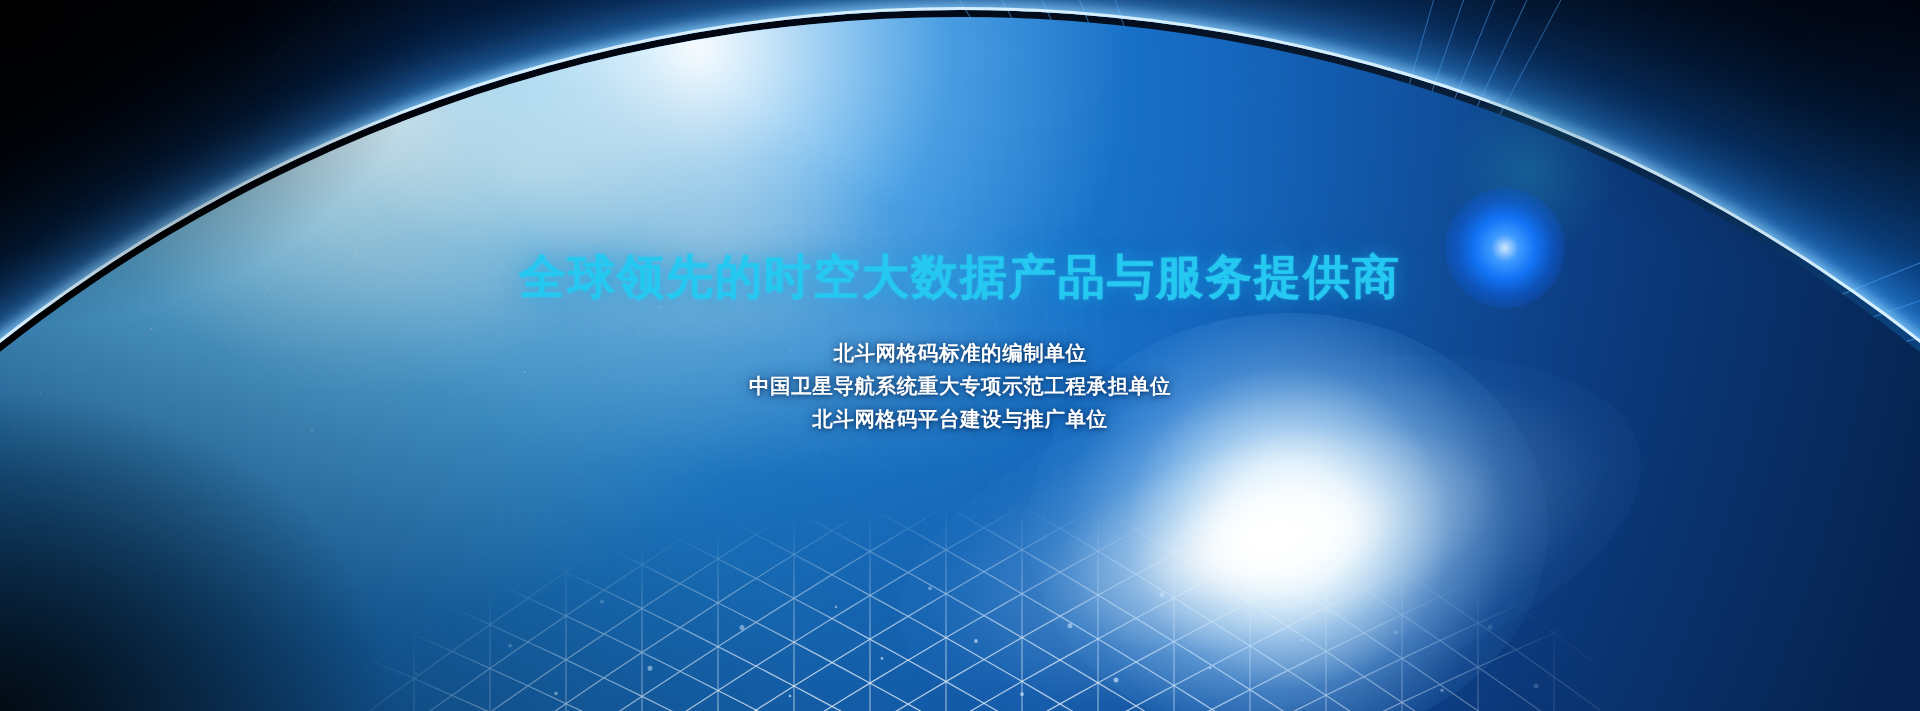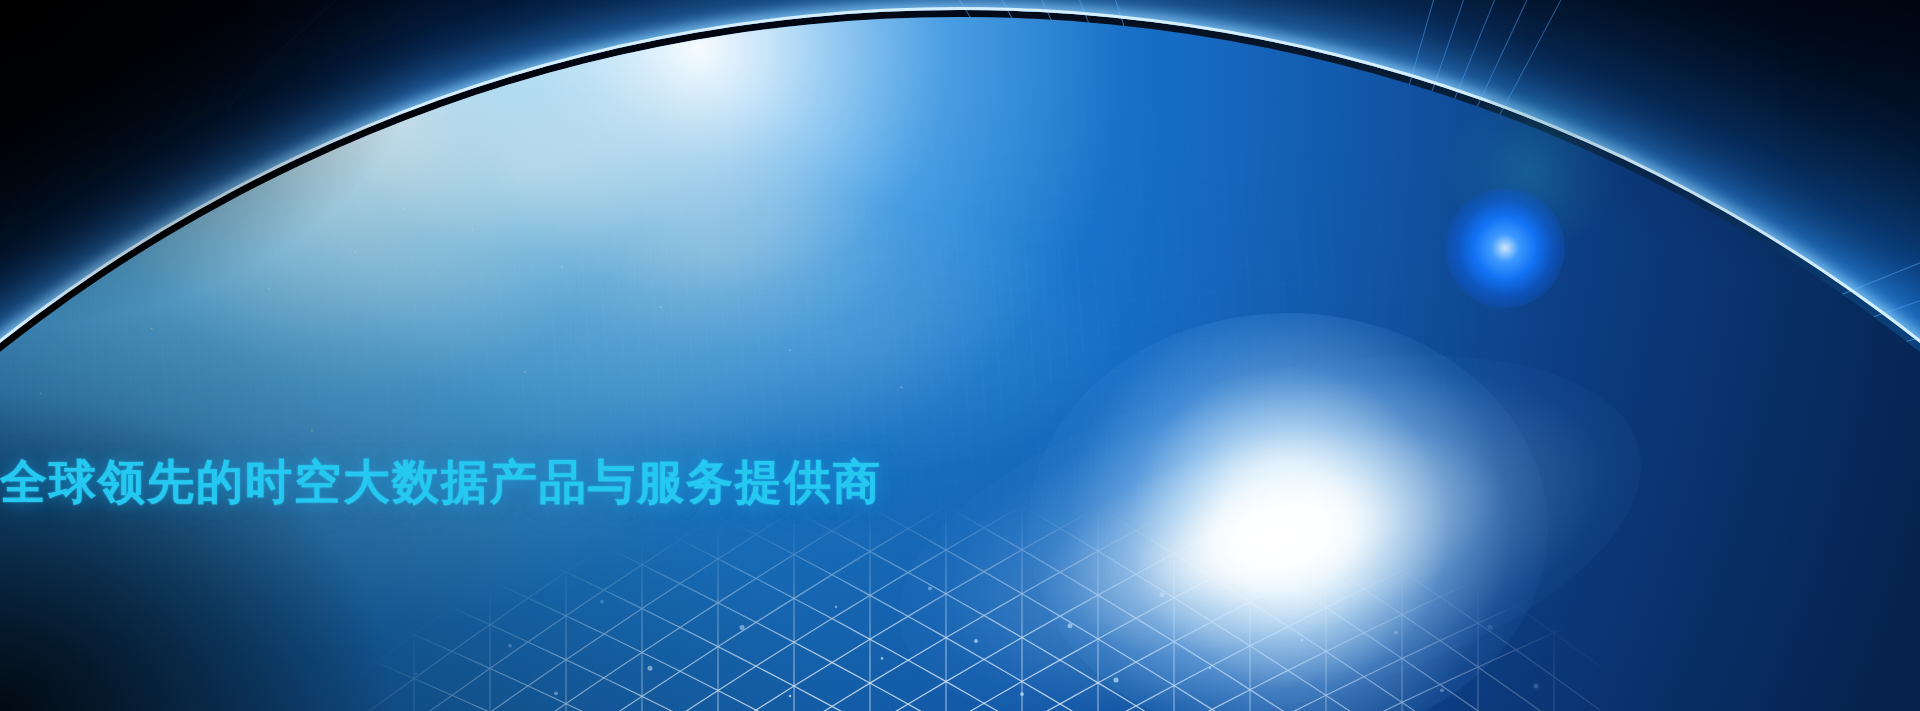--- a/index.html
+++ b/index.html
@@ -200,21 +200,21 @@
   #vignette {
     background:
       radial-gradient(ellipse 560px 420px at 0% 0%,   rgba(0,0,0,0.92) 0%, rgba(0,0,0,0.0) 78%),
       radial-gradient(ellipse 520px 420px at 0% 100%, rgba(0,0,0,0.80) 0%, rgba(0,0,0,0.0) 76%),
       radial-gradient(ellipse 620px 360px at 100% 0%, rgba(0,2,14,0.38) 0%, rgba(0,0,0,0.0) 80%);
   }
 
   
   #copy {
     position:absolute; inset:0;
-    display:flex; flex-direction:row; align-items:center;
+    display:flex; flex-direction:column; align-items:center;
     pointer-events:none;
   }
 
   #headline {
     margin-top:252px;
     font-size:47px;
     font-weight:bold;
     letter-spacing:2px;
     line-height:1.06;
     color:#25c8f0;
@@ -431,15 +431,20 @@
   <div id="sun-core"></div>
   <div id="limb-hotspot"></div>
 
   <div id="flare-teal"></div>
   <div id="flare-blue"></div>
 
   <div class="layer" id="vignette"></div>
 
   <div id="copy">
     <div id="headline">全球领先的时空大数据产品与服务提供商</div>
+    <div id="subcopy">
+      <span class="sub-line">北斗网格码标准的编制单位</span>
+      <span class="sub-line">中国卫星导航系统重大专项示范工程承担单位</span>
+      <span class="sub-line">北斗网格码平台建设与推广单位</span>
+    </div>
   </div>
 
 </div>
 
 </body></html>

